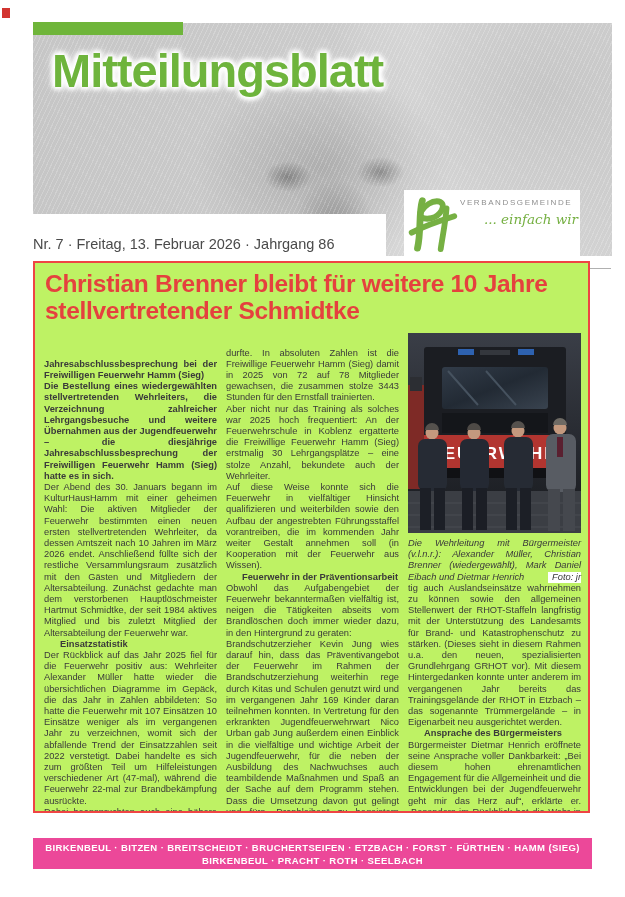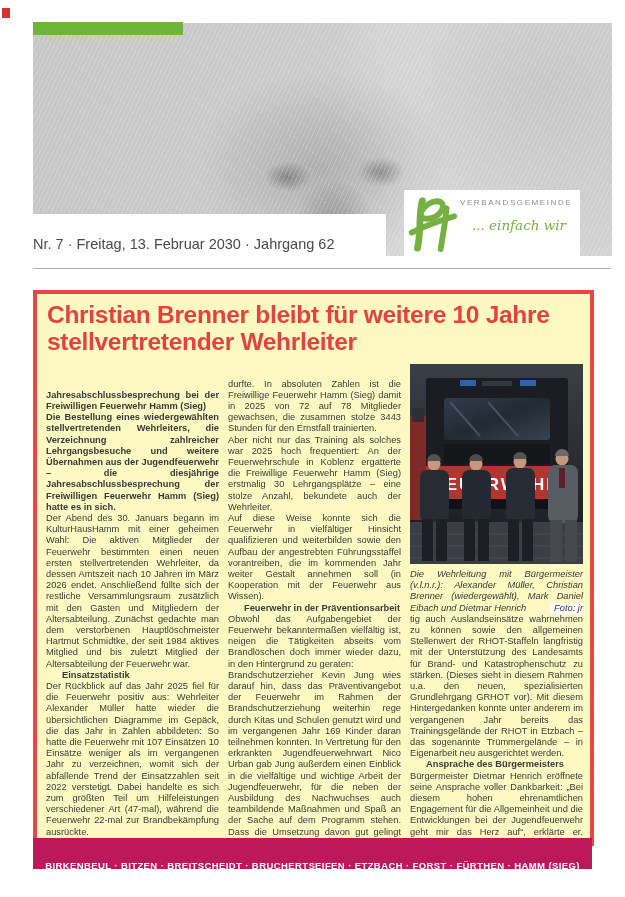--- a/index.html
+++ b/index.html
@@ -29,83 +29,84 @@
 
   
   .logo{position:absolute;left:404px;top:190px;width:176px;height:66px;background:#fff;
         display:flex;align-items:flex-start;}
   .logo-mark{flex:0 0 auto;margin:3px 0 0 2px;}
   .logo-textcol{flex:1;margin-left:2px;}
   .logo-org{font-size:8px;letter-spacing:1.6px;color:#8f8f8f;margin-top:8px;}
   .logo-nameline{margin-top:1px;white-space:nowrap;}
   .logo-name{font-size:22px;font-weight:bold;color:#3c3c3c;letter-spacing:.5px;}
   .logo-suffix{font-size:22px;font-weight:normal;color:#9b9b9b;letter-spacing:1px;}
-  .logo-tagline{text-align:center;color:#76b043;font-family:"DejaVu Serif",serif;
-    font-style:italic;font-size:13.5px;margin:10px 2px 0 0;}
+  .logo-tagline{text-align:right;color:#76b043;font-family:"DejaVu Serif",serif;
+    font-style:italic;font-size:13.5px;margin:4px 2px 0 0;}
 
   .issue{position:absolute;left:33px;top:236px;font-size:14.5px;color:#4a4a4a;}
   .rule{position:absolute;left:33px;top:268px;width:578px;height:1px;background:#b0b0b0;}
 
   
-  .article{position:absolute;left:33px;top:290px;width:553px;height:548px;
-           border:4px solid #ef4444;overflow:hidden;background:#fef9c3;}
+  .article{position:absolute;left:33px;top:261px;width:553px;height:548px;
+           border:2px solid #ef4444;overflow:hidden;background:#bef264;}
   .headline{margin:7px 10px 5px;color:#e5413e;font-size:24.5px;line-height:27px;
             font-weight:bold;letter-spacing:-.3px;}
   .cols{display:flex;gap:9px;padding:4px 9px 0;align-items:flex-end;}
   .col{flex:0 0 173px;width:173px;font-size:9.3px;line-height:11.2px;color:#3a3a3a;
        text-align:justify;}
   .col p{margin:0;}
   .col .b{font-weight:bold;}
   .col .h{font-weight:bold;padding-left:16px;}
   .gap{margin-top:11px;}
   figure{margin:0;}
   figure svg{display:block;}
   .caption{font-style:italic;position:relative;margin-top:5px;color:#3a3a3a;}
   .credit{position:absolute;right:0;bottom:0;background:#fff;padding-left:4px;}
 
   
-  .footer{position:absolute;left:33px;top:838px;width:559px;height:31px;background:#be185d;
+  .footer{position:absolute;left:33px;top:838px;width:559px;height:31px;background:#ec4899;
     color:#fff;font-weight:bold;font-size:9.5px;letter-spacing:.4px;text-align:center;
-    line-height:13px;padding-top:21px;box-sizing:border-box;}
+    line-height:13px;padding-top:3px;box-sizing:border-box;}
 </style>
 </head>
 <body>
 
 <div id="page">
 
   <div class="red-mark"></div>
 
   <div class="hero">
     <div class="hero-art"></div>
     <div class="hero-cover"></div>
     <div class="hero-bar"></div>
+    <h1 class="hero-title">Mitteilungsblatt</h1>
   </div>
 
   <div class="logo">
     <svg class="logo-mark" width="52" height="60" viewBox="0 0 52 62" aria-hidden="true">
       <g fill="none" stroke="#76b043" stroke-linecap="round">
         <path d="M16 8 C12 22 15 40 11 57" stroke-width="7"></path>
         <path d="M14 20 C24 4 42 6 36 18 C31 27 20 28 15 25" stroke-width="6"></path>
         <path d="M5 41 C18 34 36 28 49 24" stroke-width="6"></path>
         <path d="M41 16 C40 30 37 44 35 58" stroke-width="6"></path>
       </g>
     </svg>
     <div class="logo-textcol">
       <div class="logo-org">VERBANDSGEMEINDE</div>
       <div class="logo-tagline">... einfach wir</div>
     </div>
   </div>
 
-  <div class="issue">Nr. 7 · Freitag, 13. Februar 2030 · Jahrgang 62</div>
+  <div class="issue">Nr. 7 · Freitag, 13. Februar 2026 · Jahrgang 86</div>
   <div class="rule"></div>
 
   <div class="article">
     <h2 class="headline">
       <div>Christian Brenner bleibt für weitere 10 Jahre</div>
-      <div>stellvertretender Wehrleiter</div>
+      <div>stellvertretender Schmidtke</div>
     </h2>
 
     <div class="cols">
 
       <div class="col">
         <p class="b">Jahresabschlussbesprechung bei der Freiwilligen Feuerwehr Hamm (Sieg)</p>
         <p class="b">Die Bestellung eines wiedergewählten stellvertretenden Wehrleiters, die Verzeichnung zahlreicher Lehrgangsbesuche und weitere Übernahmen aus der Jugendfeuerwehr – die diesjährige Jahresabschlussbesprechung der Freiwilligen Feuerwehr Hamm (Sieg) hatte es in sich.</p>
         <p class="gap">Der Abend des 30. Januars begann im KulturHausHamm mit einer geheimen Wahl: Die aktiven Mitglieder der Feuerwehr bestimmten einen neuen ersten stellvertretenden Wehrleiter, da dessen Amtszeit nach 10 Jahren im März 2026 endet. Anschließend füllte sich der restliche Versammlungsraum zusätzlich mit den Gästen und Mitgliedern der Altersabteilung. Zunächst gedachte man dem verstorbenen Hauptlöschmeister Hartmut Schmidtke, der seit 1984 aktives Mitglied und bis zuletzt Mitglied der Altersabteilung der Feuerwehr war.</p>
         <p class="h gap">Einsatzstatistik</p>
         <p>Der Rückblick auf das Jahr 2025 fiel für die Feuerwehr positiv aus: Wehrleiter Alexander Müller hatte wieder die übersichtlichen Diagramme im Gepäck, die das Jahr in Zahlen abbildeten: So hatte die Feuerwehr mit 107 Einsätzen 10 Einsätze weniger als im vergangenen Jahr zu verzeichnen, womit sich der abfallende Trend der Einsatzzahlen seit 2022 verstetigt. Dabei handelte es sich zum größten Teil um Hilfeleistungen verschiedener Art (47-mal), während die Feuerwehr 22-mal zur Brandbekämpfung ausrückte.</p>

